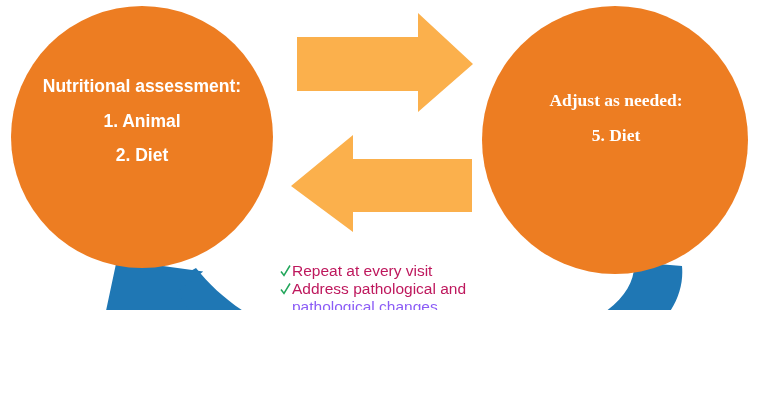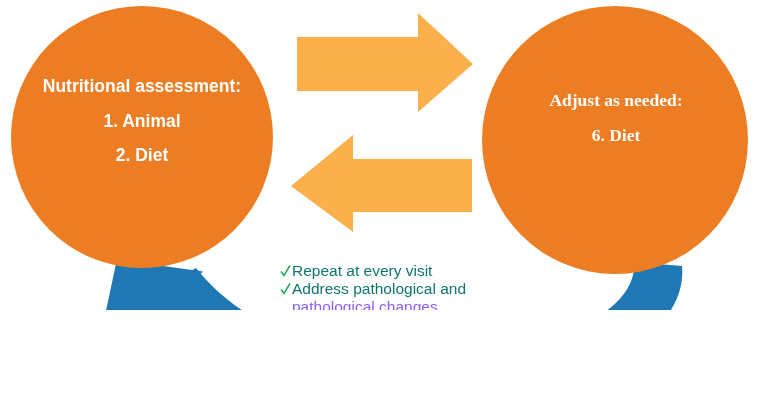--- a/index.html
+++ b/index.html
@@ -54,21 +54,21 @@
   #bullet-block {
     position: absolute;
     left: 280px;
     top: 262px;
     width: 236px;
   }
   .bullet-row {
     display: flex;
     align-items: flex-start;
     font-size: 15.5px;
-    color: #0f766e;
+    color: #be185d;
     line-height: 1.16;
   }
   .check-icon {
     flex: 0 0 auto;
     width: 11px;
     height: 16px;
     margin-right: 1px;
     position: relative;
     top: 1px;
   }
@@ -125,21 +125,21 @@
   </svg>
 
   <div class="circle-text" id="left-circle-text">
     <span class="ct-line">Nutritional assessment:</span>
     <span class="ct-line">1. Animal</span>
     <span class="ct-line">2. Diet</span>
   </div>
 
   <div class="circle-text" id="right-circle-text">
     <span class="ct-line">Adjust as needed:</span>
-    <span class="ct-line">6. Diet</span>
+    <span class="ct-line">5. Diet</span>
   </div>
 
   <div id="bullet-block">
 
     <div class="bullet-row">
       <svg class="check-icon" viewBox="0 0 11 16">
         <path d="M1 8.5 L4 12.5 L10 2.5" stroke="#21A65A" stroke-width="1.5" fill="none"></path>
       </svg>
       <span class="bullet-text">Repeat at every visit</span>
     </div>

